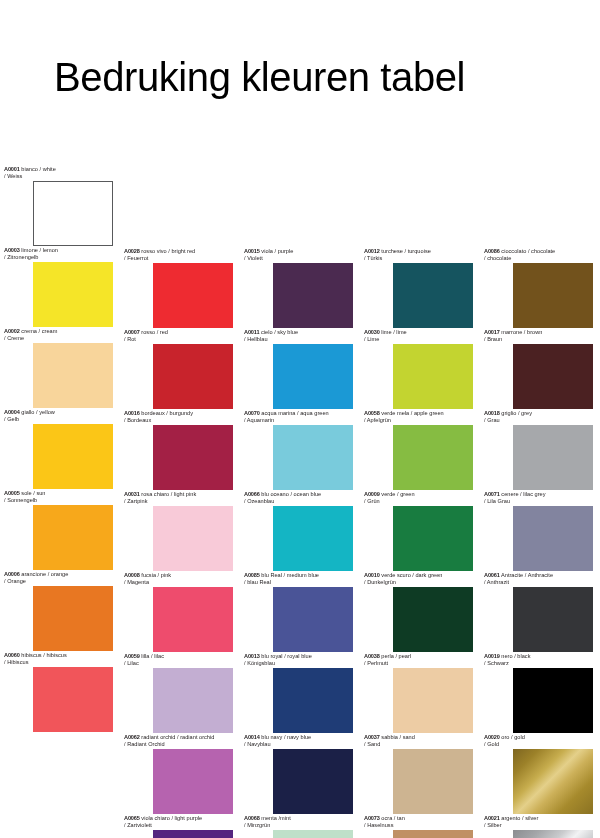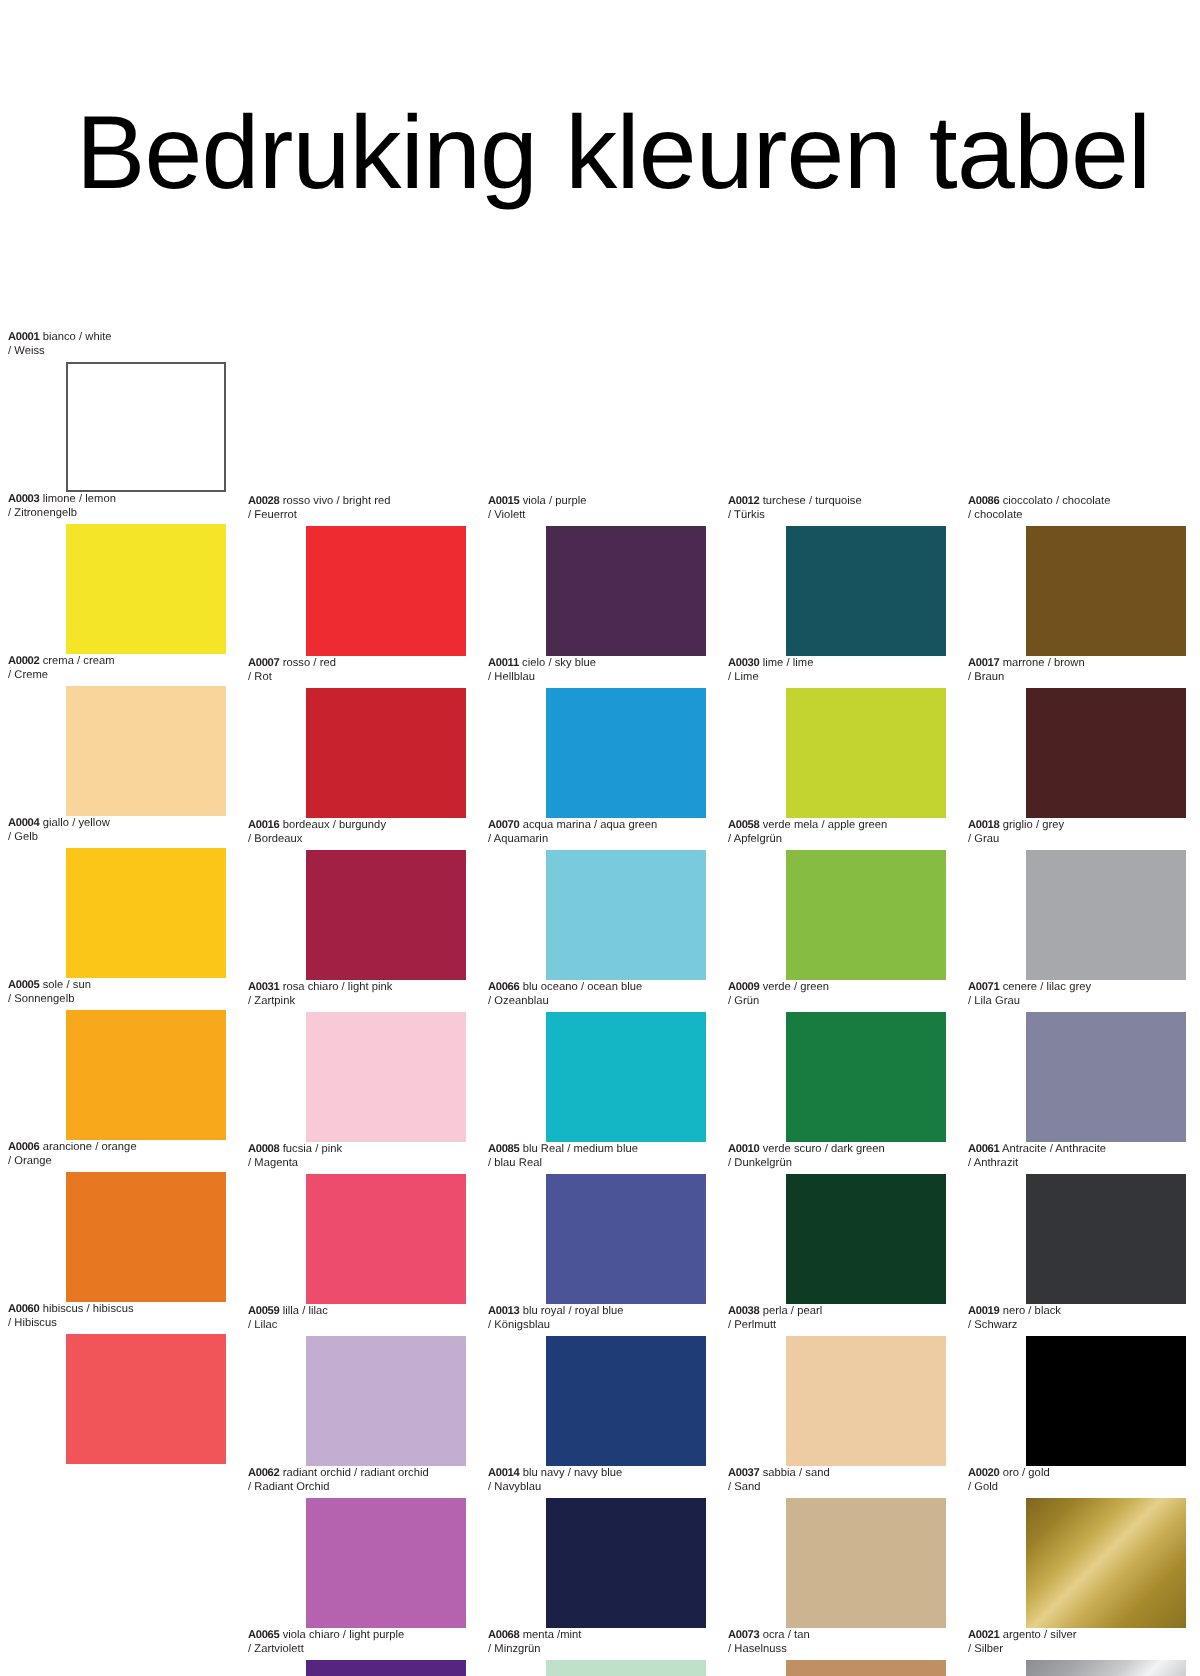--- a/index.html
+++ b/index.html
@@ -11,23 +11,23 @@
     width: 600px;
     height: 838px;
     position: relative;
     overflow: hidden;
     font-family: "Liberation Sans", sans-serif;
     -webkit-font-smoothing: antialiased;
   }
 
   #page-title {
     position: absolute;
-    left: 38px;
+    left: 54px;
     top: 52px;
-    font-size: 52px;
+    font-size: 40px;
     line-height: 50px;
     font-weight: 400;
     color: #000000;
     letter-spacing: -0.4px;
     white-space: nowrap;
   }
 
   #chart {
     position: absolute;
     left: 0;

